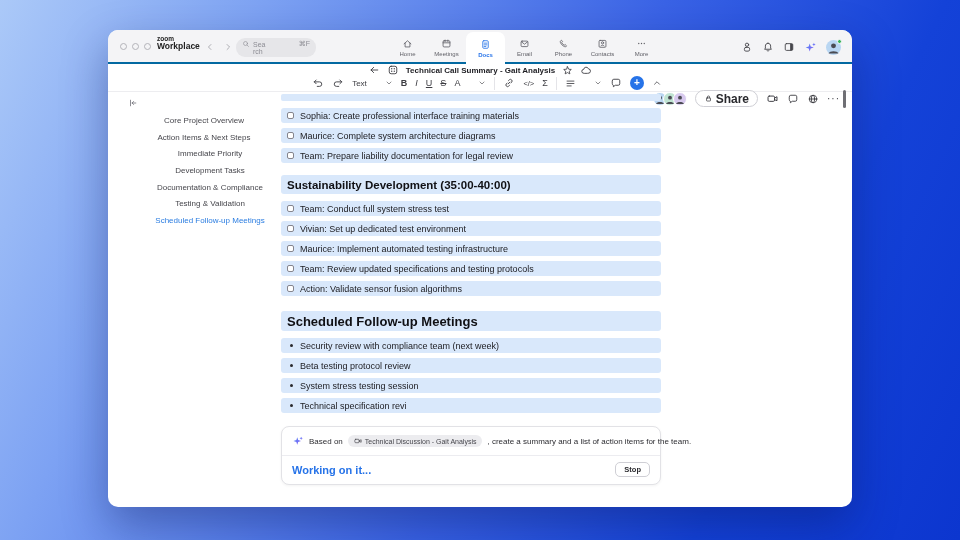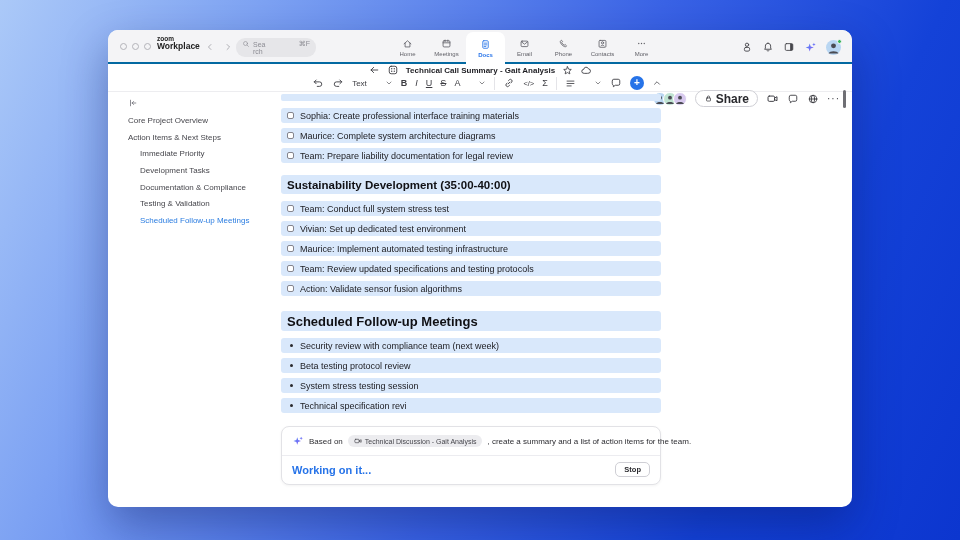--- a/index.html
+++ b/index.html
@@ -59,21 +59,21 @@
     font-size:10px; line-height:13px; text-align:center; font-weight:700; }
   .avatars { display:flex; }
   .mini-av { width:14px; height:14px; border-radius:50%; border:1.5px solid #fff; overflow:hidden; }
   .mini-av + .mini-av { margin-left:-4px; }
   .av-blue { background:#b9d6f2; } .av-green { background:#bfe3d2; } .av-purple { background:#d7c9ee; }
   .share-btn { display:flex; align-items:center; gap:3px; height:17px; padding:0 8px;
     border:1px solid #cfcfd5; border-radius:9px; font-size:12px; font-weight:600; color:#2a2a2e; background:#fff; }
   .more-dots { font-size:10px; letter-spacing:1px; color:#45454b; }
 
   
-  .outline { position:absolute; left:20px; top:68px; width:152px; font-size:8px; color:#46464c; }
+  .outline { position:absolute; left:20px; top:68px; width:152px; font-size:8px; color:#46464c;text-align:center; }
   .collapse-ic { margin-bottom:7px; color:#6a6a72; }
   .side-item { margin-bottom:5.5px; line-height:1.4; white-space:nowrap; cursor:default; }
   .side-item.lvl1 { padding-left:12px; }
   .side-item.active { color:#2b7de1; }
 
   
   .content { position:absolute; left:173px; top:64px; width:380px; }
   .block { display:flex; align-items:center; background:#d9e8fb; border-radius:3px;
     height:15px; margin-bottom:5px; padding:0 6px; font-size:9px; color:#212126; white-space:nowrap; }
   .block .box { display:none; width:7px; height:7px; border:1px solid #85858e;

